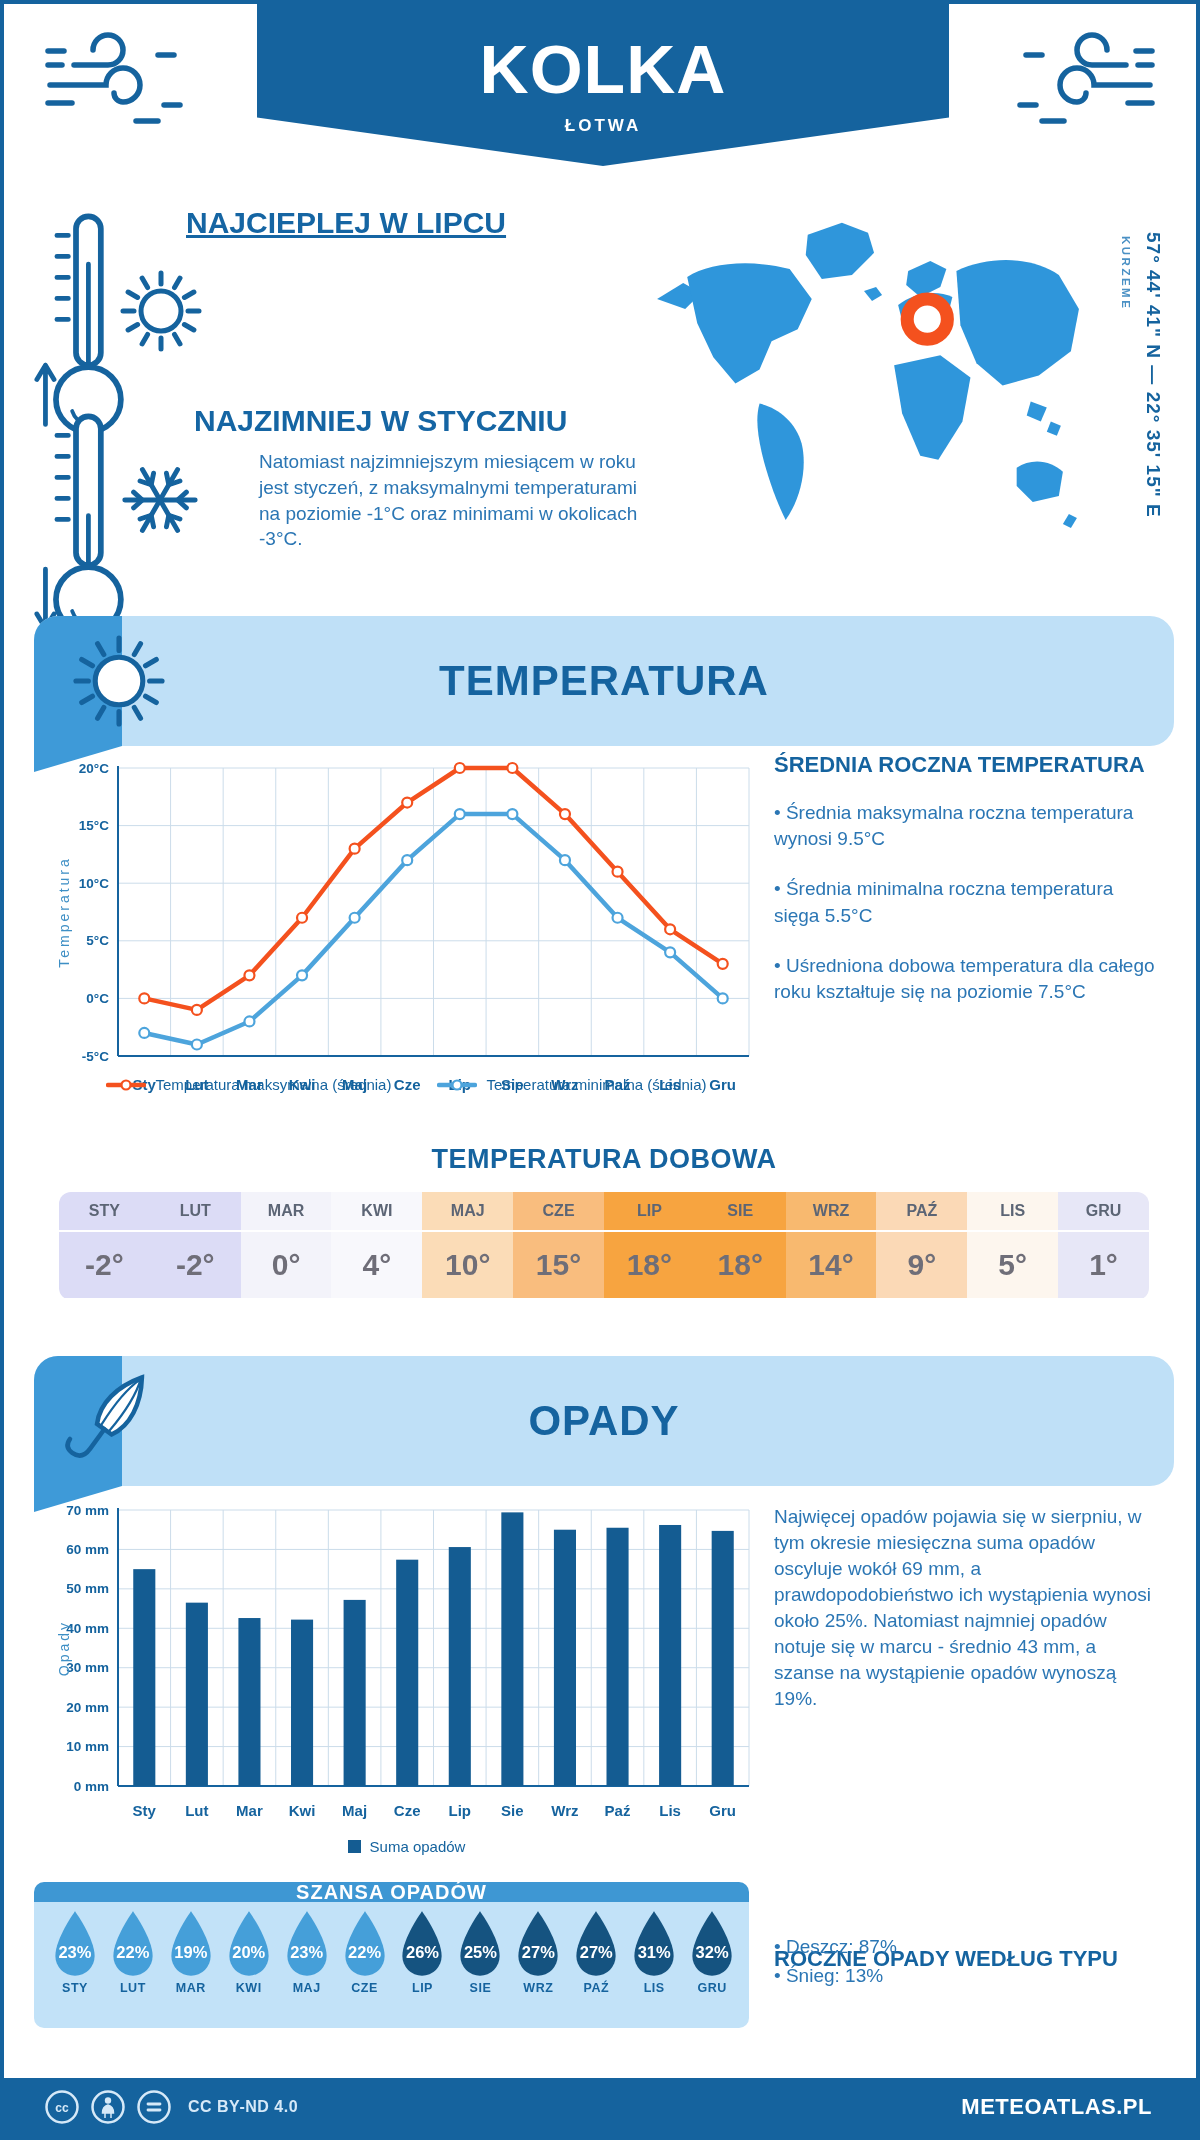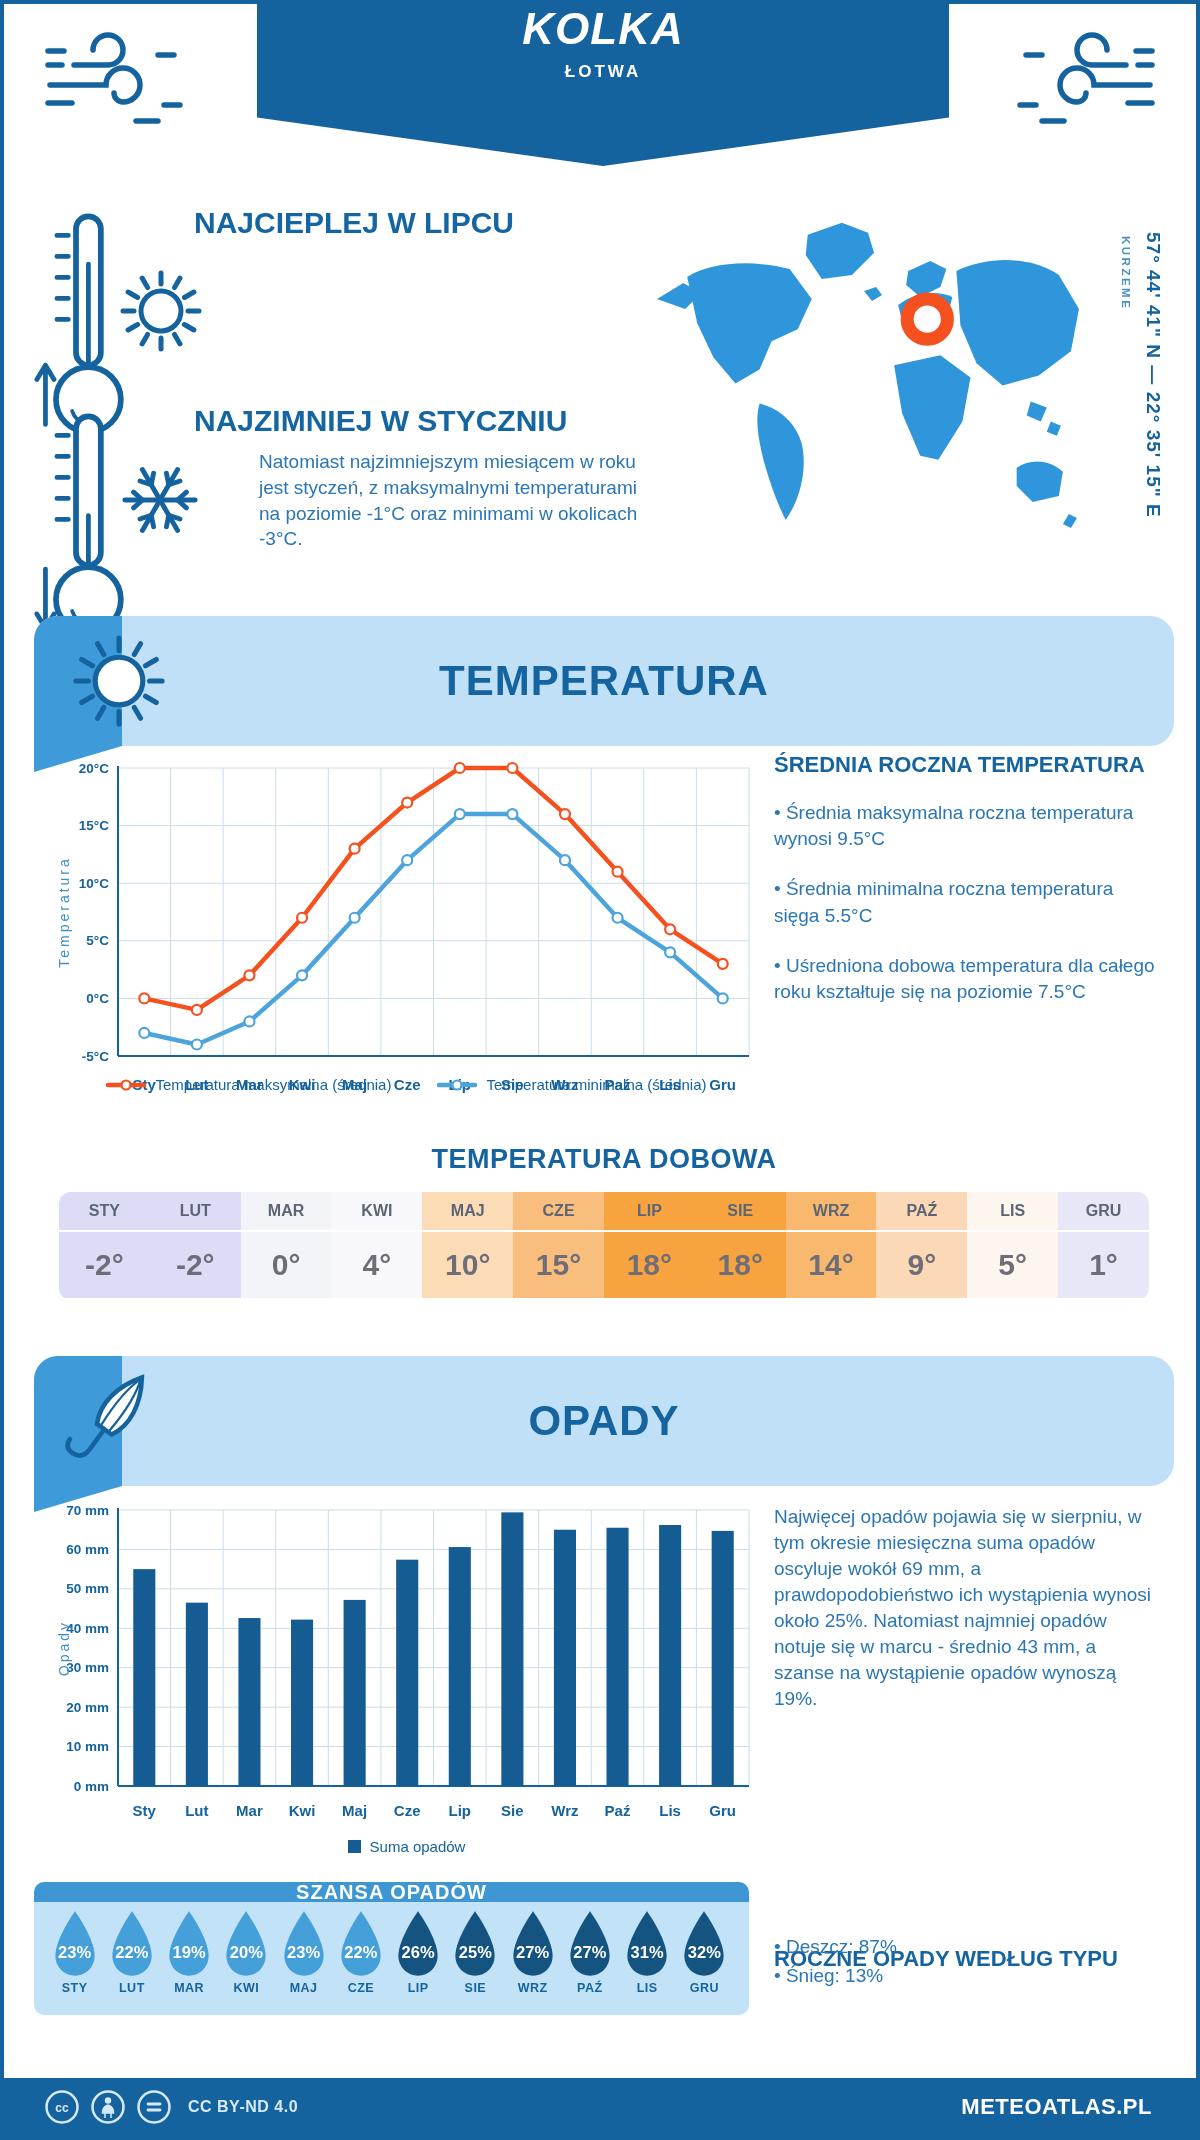--- a/index.html
+++ b/index.html
@@ -4,21 +4,21 @@
 <style>
   * { margin:0; padding:0; box-sizing:border-box; }
   body { font-family:"Liberation Sans", sans-serif; background:#ffffff; }
   .page { position:relative; width:1200px; height:2140px; background:#ffffff;
           border:4px solid #15639E; overflow:hidden; }
 
   
   .top-banner { position:absolute; left:253px; top:0; width:692px; height:162px;
     background:#15639E; clip-path:polygon(0 0,100% 0,100% 70%,50% 100%,0 70%);
     text-align:center; color:#fff; }
-  .top-banner .city { font-size:44px; font-weight:800; letter-spacing:1px;font-style:italic; }
+  .top-banner .city { margin-top:26px; font-size:68px; font-weight:800; letter-spacing:1px; }
   .top-banner .country { margin-top:8px; font-size:17px; font-weight:600; letter-spacing:3px; }
   .wind { position:absolute; top:22px; width:150px; height:112px; }
   .wind.left { left:36px; } .wind.right { right:36px; transform:scaleX(-1); }
 
   
   .intro-h { position:absolute; font-size:30px; font-weight:800; color:#1565A3; }
   .intro-p { position:absolute; font-size:19px; line-height:1.36; color:#2B76B4; }
   .thermo { position:absolute; width:105px; height:248px; }
   .mini-icon { position:absolute; }
   .map-svg { position:absolute; left:635px; top:202px; width:452px; height:378px; }
@@ -59,22 +59,22 @@
   .side-list { position:absolute; width:385px; }
   .annual-bullet { font-size:19px; line-height:1.38; color:#2B76B4; margin-bottom:24px; }
   .precip-paragraph { font-size:19px; line-height:1.37; color:#2B76B4; margin-bottom:27px; }
   .type-bullet { font-size:19px; line-height:1.55; color:#2B76B4; }
 
   
   .chance { position:absolute; left:30px; top:1878px; width:715px; }
   .chance-head { height:20px; background:#3E97D3; border-radius:10px 10px 0 0;
     color:#fff; font-size:20px; font-weight:800; letter-spacing:1px;
     display:flex; align-items:center; justify-content:center; }
-  .chance-body { background:#C2E2F8; border-radius:0 0 10px 10px; height:113px;
-    display:flex; padding:8px 16px 0 12px; }
+  .chance-body { background:#C2E2F8; border-radius:0 0 10px 10px; height:126px;
+    display:flex; padding:8px 8px 0 12px; }
   .drop-col { flex:1; position:relative; text-align:center; }
   .drop-col svg { display:block; margin:0 auto; }
   .drop-pct { position:absolute; left:0; top:33px; width:100%; text-align:center;
     color:#fff; font-size:16.5px; font-weight:700; }
   .drop-m { margin-top:3px; font-size:12.5px; font-weight:700; color:#15639E; letter-spacing:0.5px; }
 
   
   .footer { position:absolute; left:0; bottom:0; width:1192px; height:58px; background:#15639E;
     display:flex; align-items:center; }
   .cc-group { display:flex; align-items:center; gap:10px; margin-left:40px; }
@@ -116,21 +116,21 @@
     <path d="M57 172 V58" stroke-width="5"></path>
     <circle cx="57" cy="200" r="34" stroke-width="6" fill="#fff"></circle>
     <path d="M40 212 a21 21 0 0 0 16 14" stroke-width="4"></path>
     <path d="M24 28 H36 M24 50 H36 M24 72 H36 M24 94 H36 M24 116 H36" stroke-width="5"></path>
     <path d="M12 168 V226 M12 164 l-9 15 M12 164 l9 15" stroke-width="5"></path>
   </svg>
   <svg class="mini-icon" style="left:112px; top:262px; width:90px; height:90px;" viewBox="0 0 90 90" fill="none" stroke="#15639E" stroke-width="5" stroke-linecap="round">
     <circle cx="45" cy="45" r="20"></circle>
     <path d="M72 45 H83 M68.4 58.5 L77.9 64 M58.5 68.4 L64 77.9 M45 72 V83 M31.6 68.4 L26.1 77.9 M21.6 58.5 L12.1 64 M18 45 H7 M21.6 31.5 L12.1 26 M31.6 21.6 L26.1 12.1 M45 18 V7 M58.5 21.6 L64 12.1 M68.4 31.5 L77.9 26"></path>
   </svg>
-  <h2 class="intro-h" style="left:190px; top:202px;">NAJCIEPLEJ W LIPCU</h2>
+  <h2 class="intro-h" style="left:182px; top:202px;text-decoration:underline;">NAJCIEPLEJ W LIPCU</h2>
 
   <svg class="thermo" style="left:30px; top:400px;" viewBox="0 0 110 250" fill="none" stroke="#15639E" stroke-linecap="round">
     <rect x="44" y="8" width="26" height="156" rx="13" stroke-width="6" fill="#fff"></rect>
     <path d="M57 172 V112" stroke-width="5"></path>
     <circle cx="57" cy="200" r="34" stroke-width="6" fill="#fff"></circle>
     <path d="M40 212 a21 21 0 0 0 16 14" stroke-width="4"></path>
     <path d="M24 28 H36 M24 50 H36 M24 72 H36 M24 94 H36 M24 116 H36" stroke-width="5"></path>
     <path d="M12 168 V226 M12 230 l-9 -15 M12 230 l9 -15" stroke-width="5"></path>
   </svg>
   <svg class="mini-icon" style="left:112px; top:452px; width:88px; height:88px;" viewBox="0 0 90 90" fill="none" stroke="#15639E" stroke-width="5" stroke-linecap="round">

